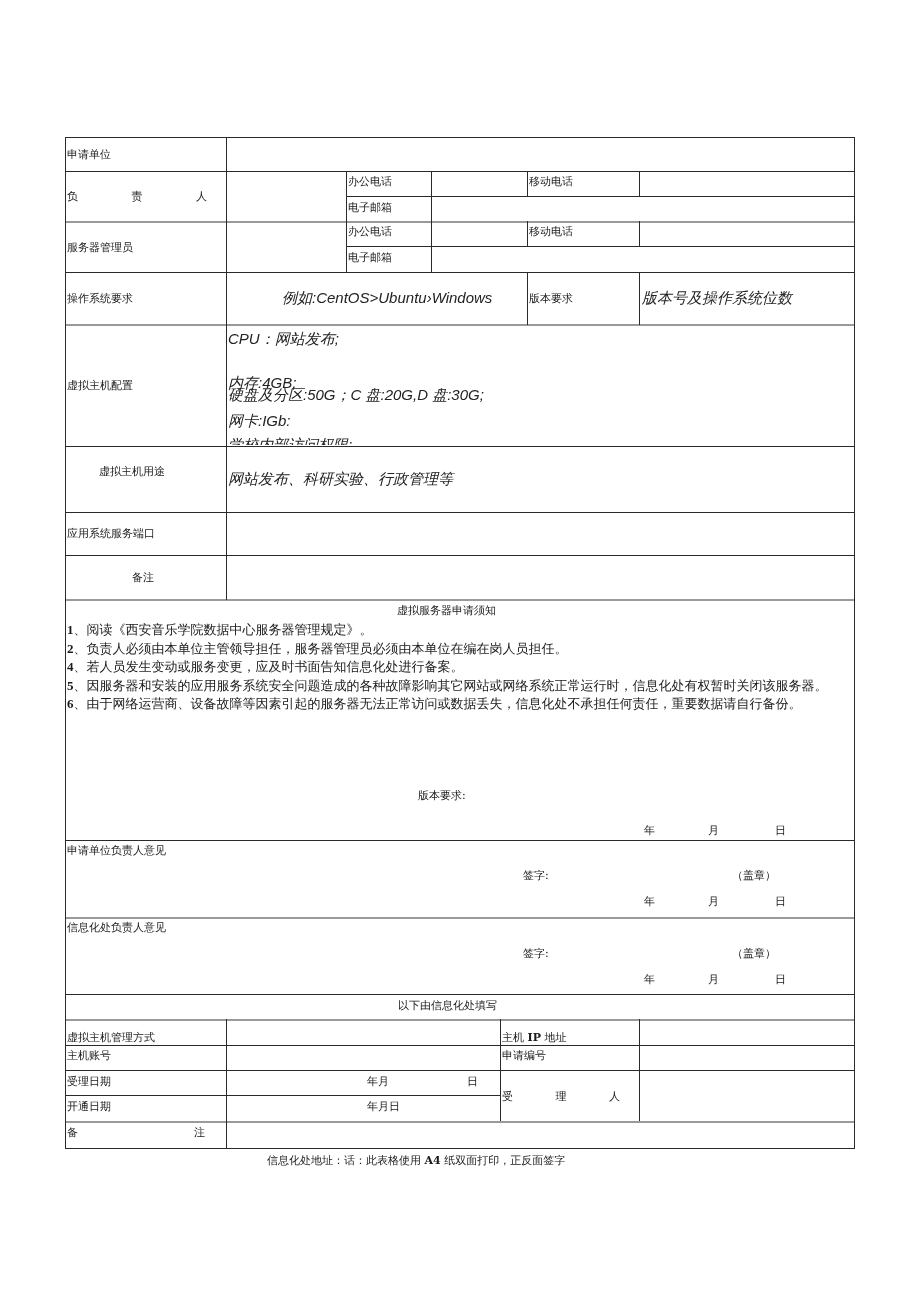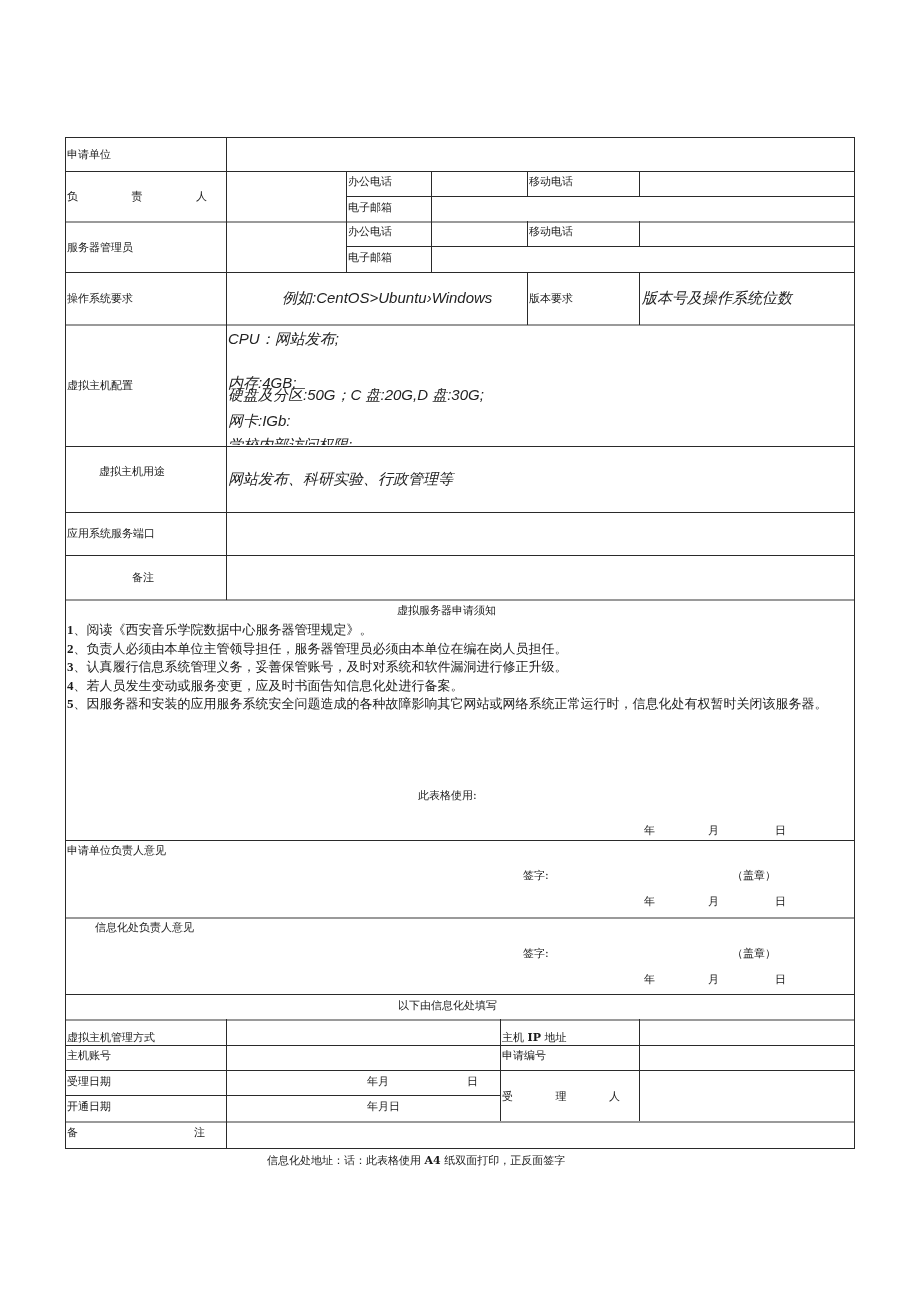--- a/index.html
+++ b/index.html
@@ -99,39 +99,39 @@
 <span class="t" style="left:67px;top:526px;">应用系统服务端口</span>
 <div class="cell" style="left:228px;top:514px;width:625px;height:40px;"></div>
 
 <span class="t" style="left:132px;top:570px;">备注</span>
 <div class="cell" style="left:228px;top:557px;width:625px;height:41px;"></div>
 
 <span class="t" style="left:397px;top:603px;">虚拟服务器申请须知</span>
 <div class="notice" style="top:621px;">
   <div><b>1</b><span>、阅读《西安音乐学院数据中心服务器管理规定》。</span></div>
   <div><b>2</b><span>、负责人必须由本单位主管领导担任，服务器管理员必须由本单位在编在岗人员担任。</span></div>
-  <div><b>3</b><span>、认真履行信息系统管理义务，妥善保管账号，及时对系统和软件漏洞进行修正升级。</span></div>
   <div><b>4</b><span>、若人员发生变动或服务变更，应及时书面告知信息化处进行备案。</span></div>
   <div><b>5</b><span>、因服务器和安装的应用服务系统安全问题造成的各种故障影响其它网站或网络系统正常运行时，信息化处有权暂时关闭该服务器。</span></div>
+  <div><b>6</b><span>、由于网络运营商、设备故障等因素引起的服务器无法正常访问或数据丢失，信息化处不承担任何责任，重要数据请自行备份。</span></div>
 </div>
-<span class="t" style="left:418px;top:788px;">此表格使用:</span>
+<span class="t" style="left:418px;top:788px;">版本要求:</span>
 <div class="cell" style="left:500px;top:784px;width:200px;height:22px;"></div>
 <span class="t" style="left:644px;top:823px;">年</span>
 <span class="t" style="left:708px;top:823px;">月</span>
 <span class="t" style="left:775px;top:823px;">日</span>
 
 <span class="t" style="left:67px;top:843px;">申请单位负责人意见</span>
 <div class="cell" style="left:67px;top:860px;width:440px;height:55px;"></div>
 <span class="t" style="left:523px;top:868px;">签字:</span>
 <span class="t" style="left:732px;top:868px;">（盖章）</span>
 <span class="t" style="left:644px;top:894px;">年</span>
 <span class="t" style="left:708px;top:894px;">月</span>
 <span class="t" style="left:775px;top:894px;">日</span>
 
-<span class="t" style="left:67px;top:920px;padding-left:28px;">信息化处负责人意见</span>
+<span class="t" style="left:67px;top:920px;">信息化处负责人意见</span>
 <div class="cell" style="left:67px;top:938px;width:440px;height:54px;"></div>
 <span class="t" style="left:523px;top:946px;">签字:</span>
 <span class="t" style="left:732px;top:946px;">（盖章）</span>
 <span class="t" style="left:644px;top:972px;">年</span>
 <span class="t" style="left:708px;top:972px;">月</span>
 <span class="t" style="left:775px;top:972px;">日</span>
 
 <span class="t" style="left:398px;top:998px;">以下由信息化处填写</span>
 
 <span class="t" style="left:67px;top:1030px;">虚拟主机管理方式</span>

